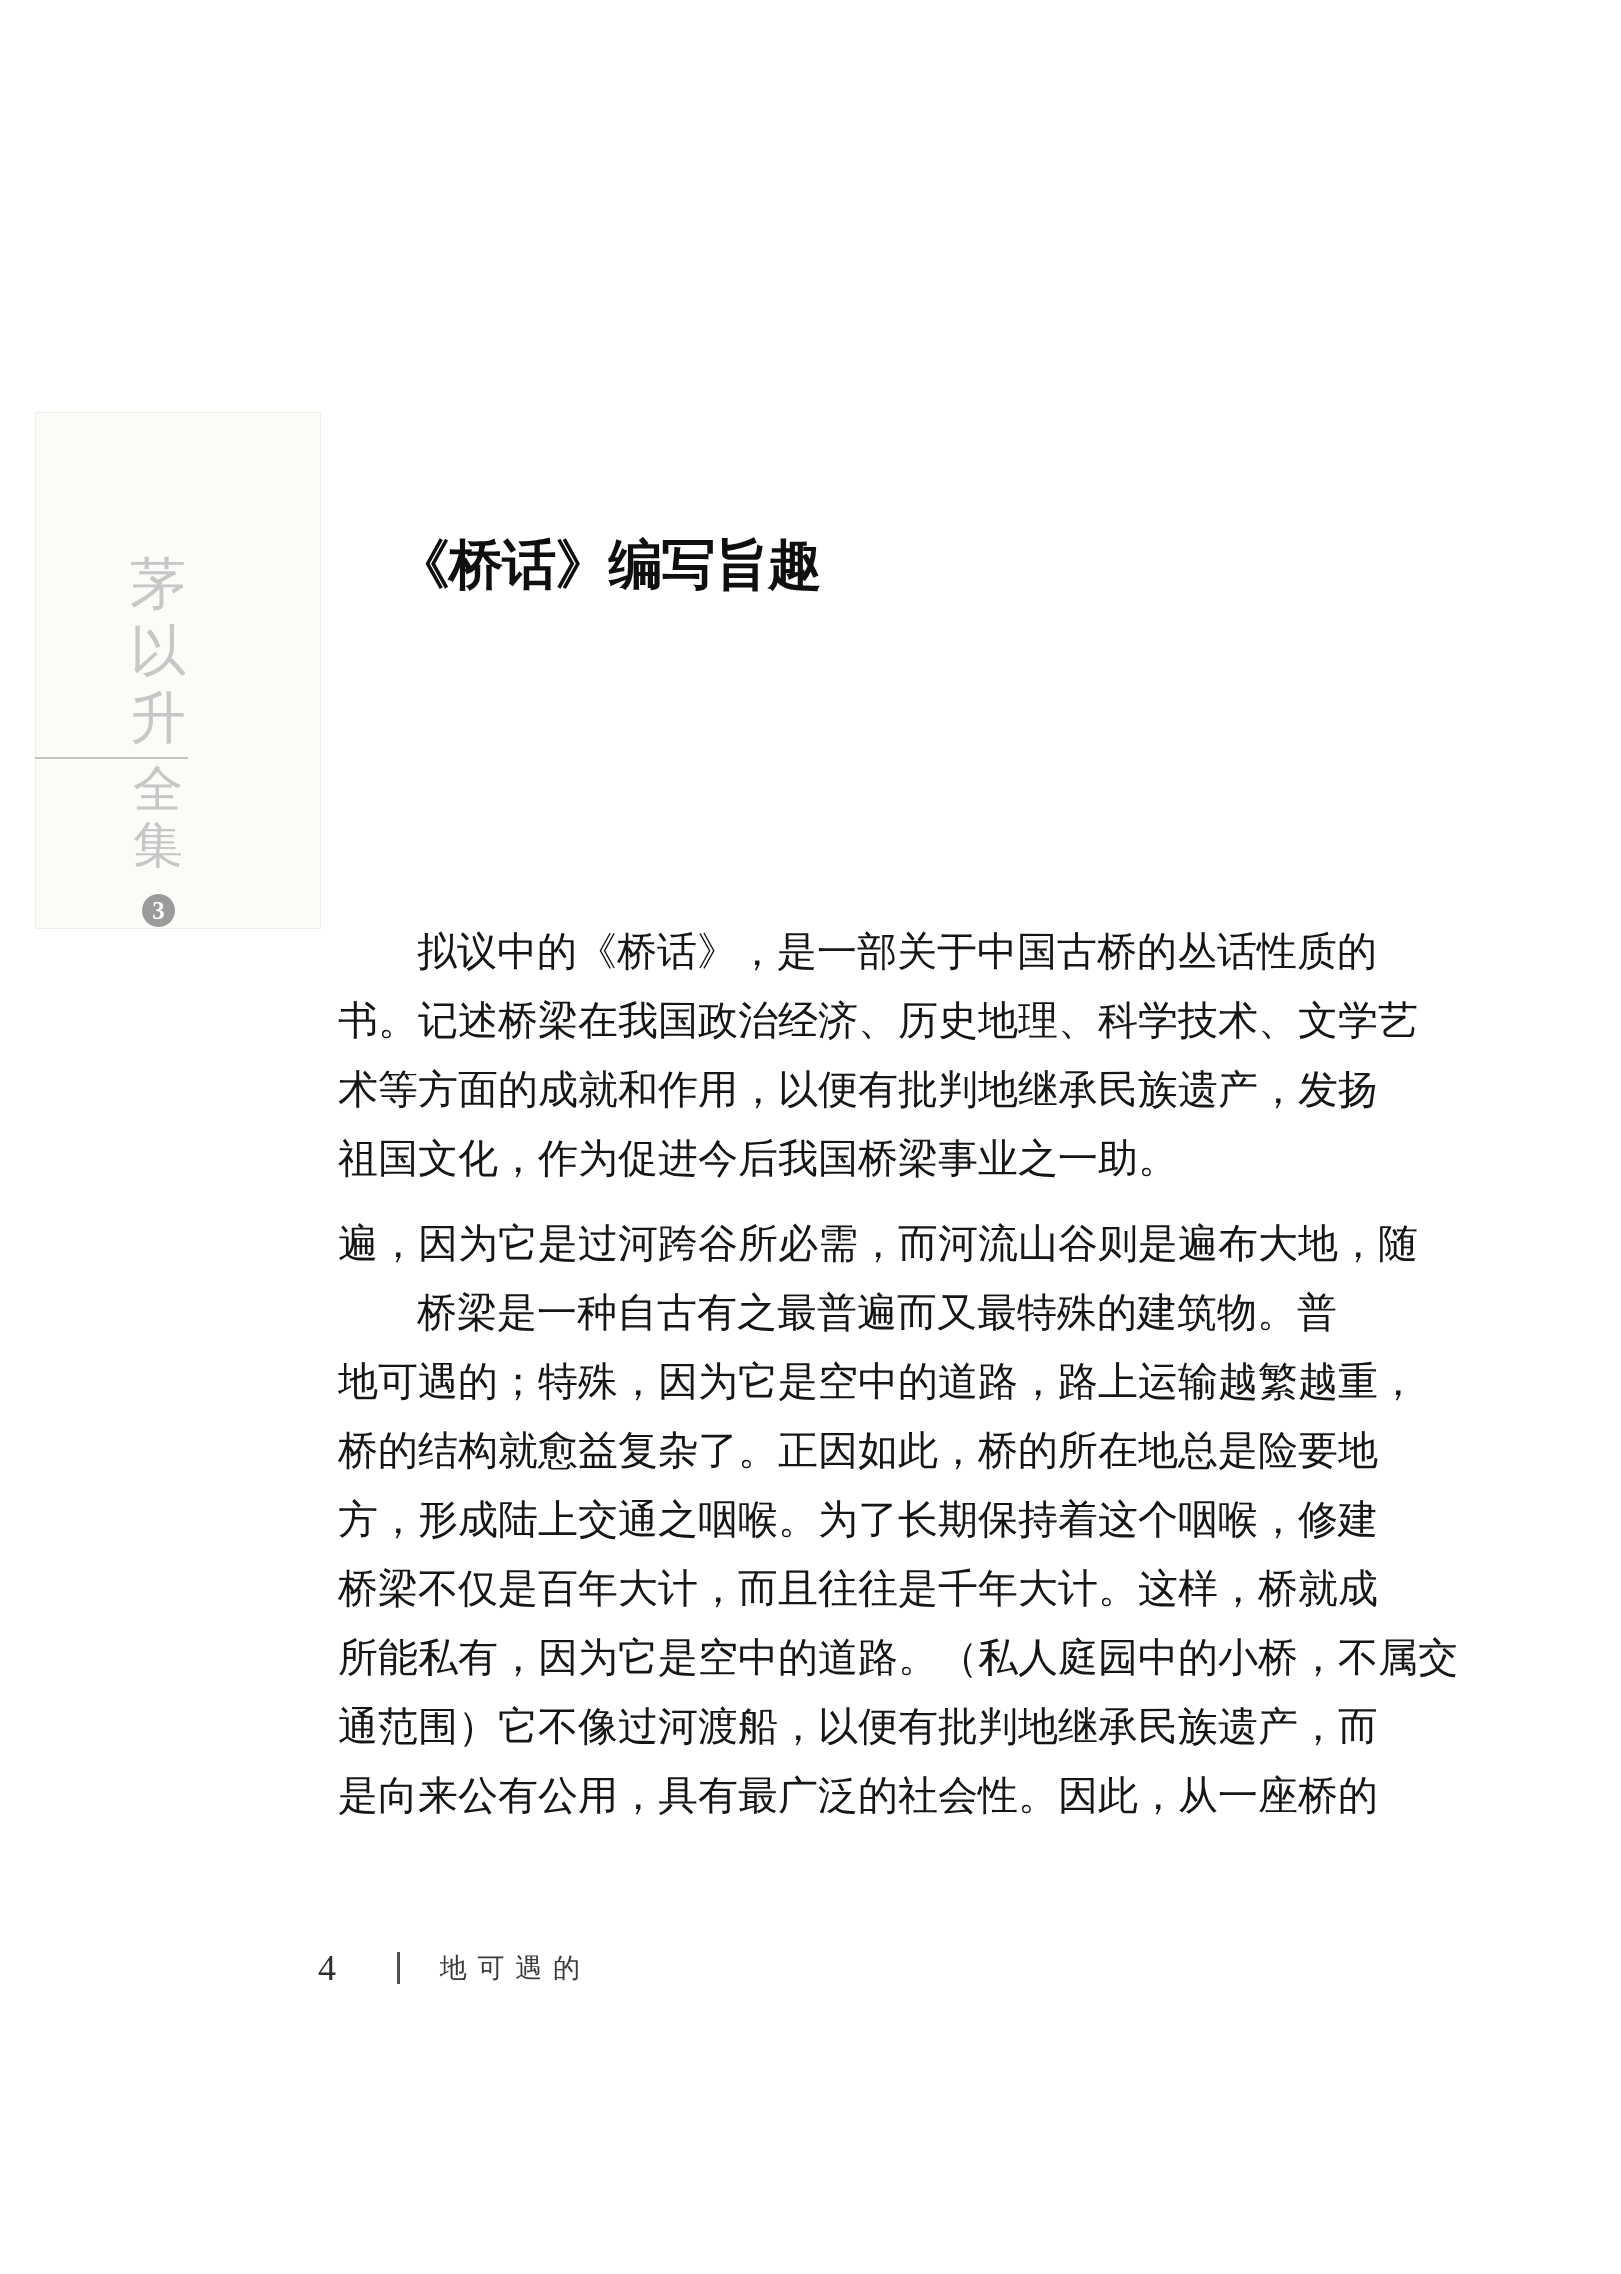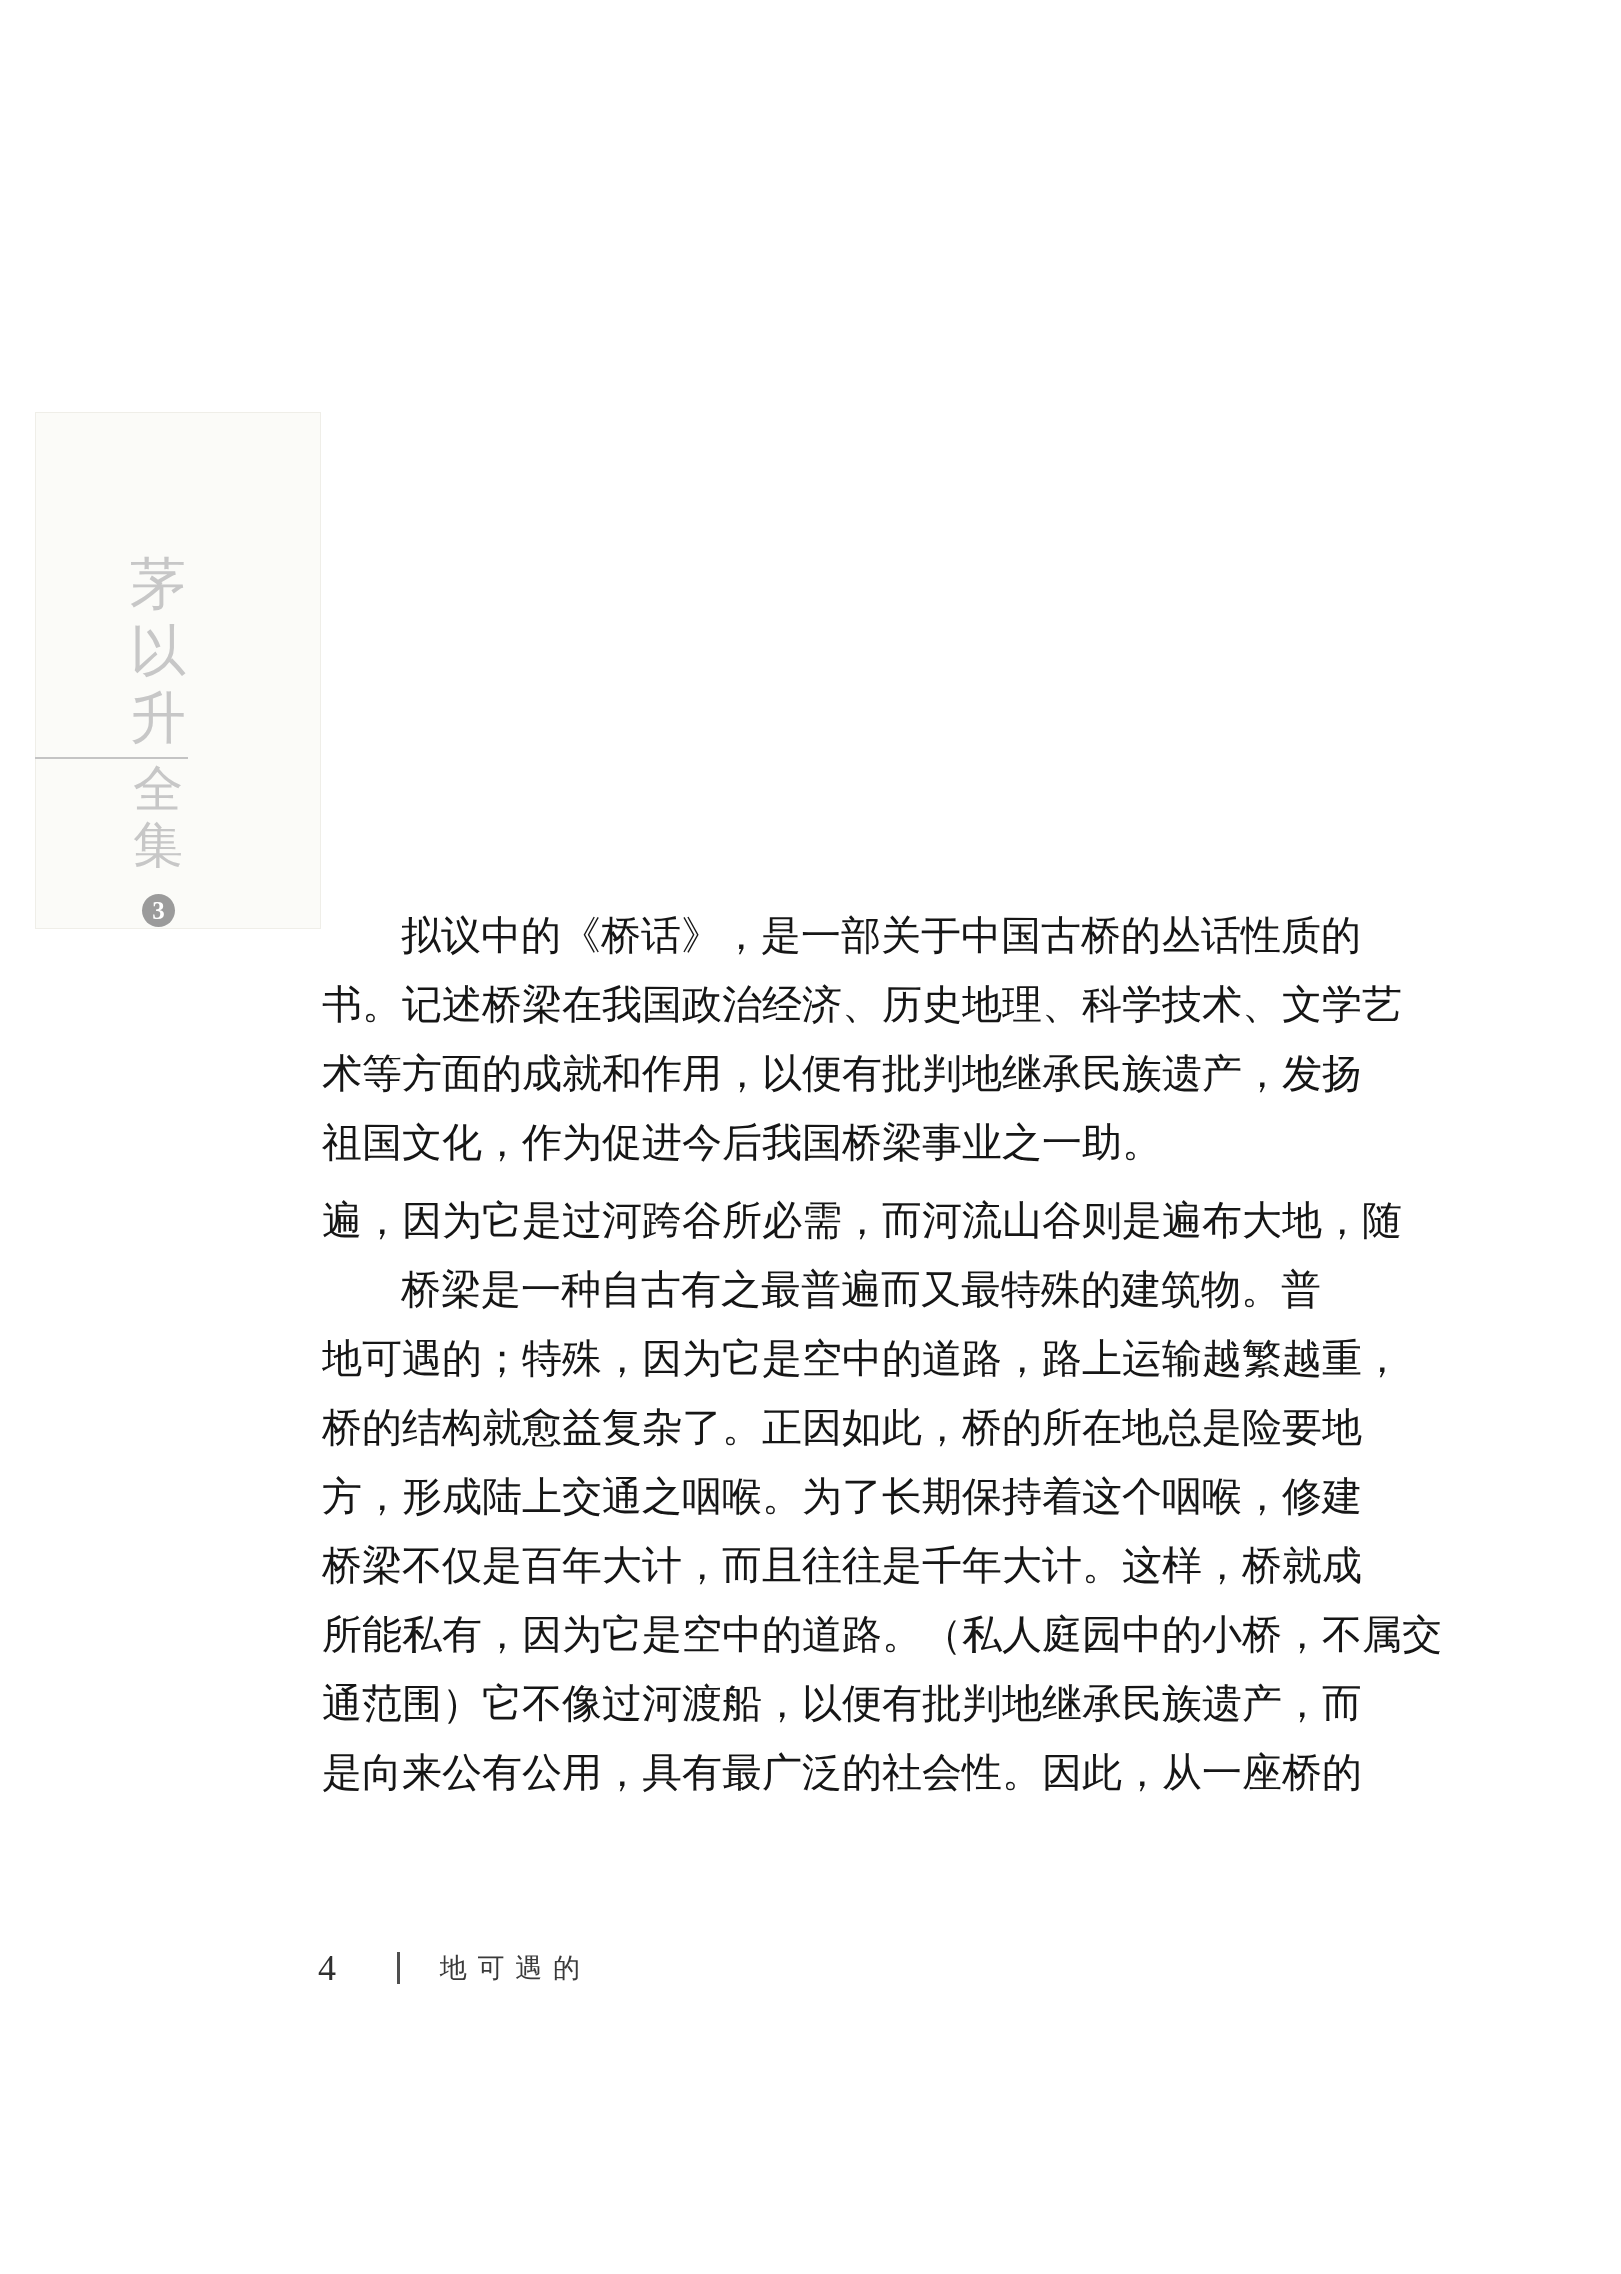--- a/index.html
+++ b/index.html
@@ -75,21 +75,21 @@
     letter-spacing: -0.9px;
     white-space: nowrap;
   }
   .body-text {
     position: absolute;
     left: 322px; top: 901px;
     width: 974px;
     color: #161616;
     font-size: 40px;
   }
-  .para { margin: 0; padding: 0; }
+  .para { margin: 16px; padding: 0; }
   .para + .para { margin-top: 9px; }
   .line {
     height: 69px;
     line-height: 69px;
     text-align: justify;
     text-align-last: justify;
     white-space: nowrap;
   }
   .line.indent { text-indent: 79px; }
   .line.endline { text-align-last: left; white-space: normal; }
@@ -134,20 +134,21 @@
 
   <div class="wm-divider"></div>
 
   <div class="wm-chars-bottom">
     <div>全</div>
     <div>集</div>
   </div>
 
   <div class="wm-badge">3</div>
 
+  <h1 class="article-title">《桥话》编写旨趣</h1>
 
   <div class="body-text">
     <div class="para">
       <div class="line indent">拟议中的《桥话》，是一部关于中国古桥的丛话性质的</div>
       <div class="line">书。记述桥梁在我国政治经济、历史地理、科学技术、文学艺</div>
       <div class="line">术等方面的成就和作用，以便有批判地继承民族遗产，发扬</div>
       <div class="line endline">祖国文化，作为促进今后我国桥梁事业之一助。</div>
     </div>
     <div class="para">
       <div class="line">遍，因为它是过河跨谷所必需，而河流山谷则是遍布大地，随</div>

